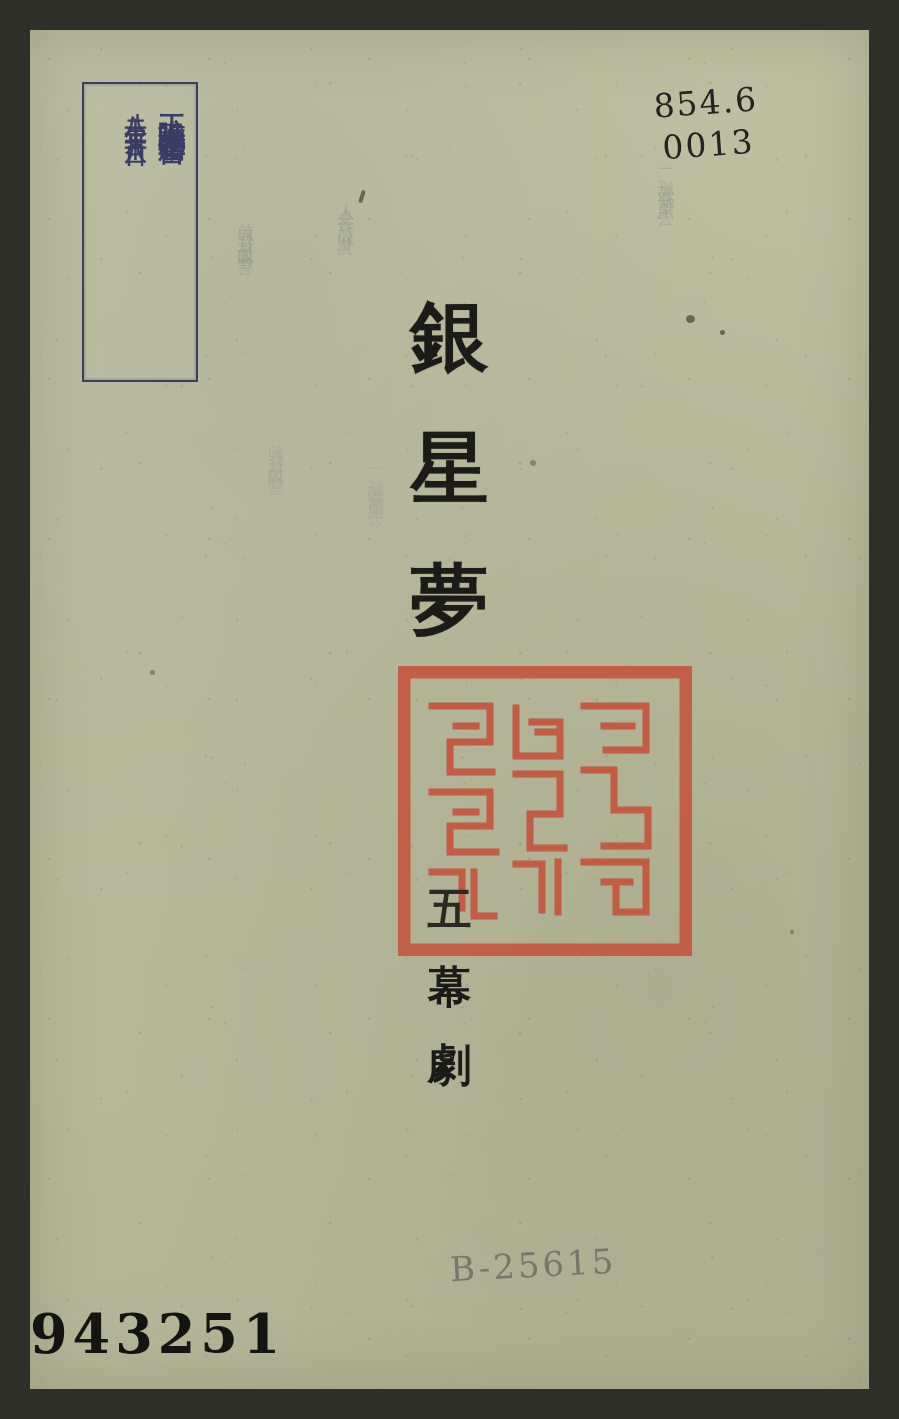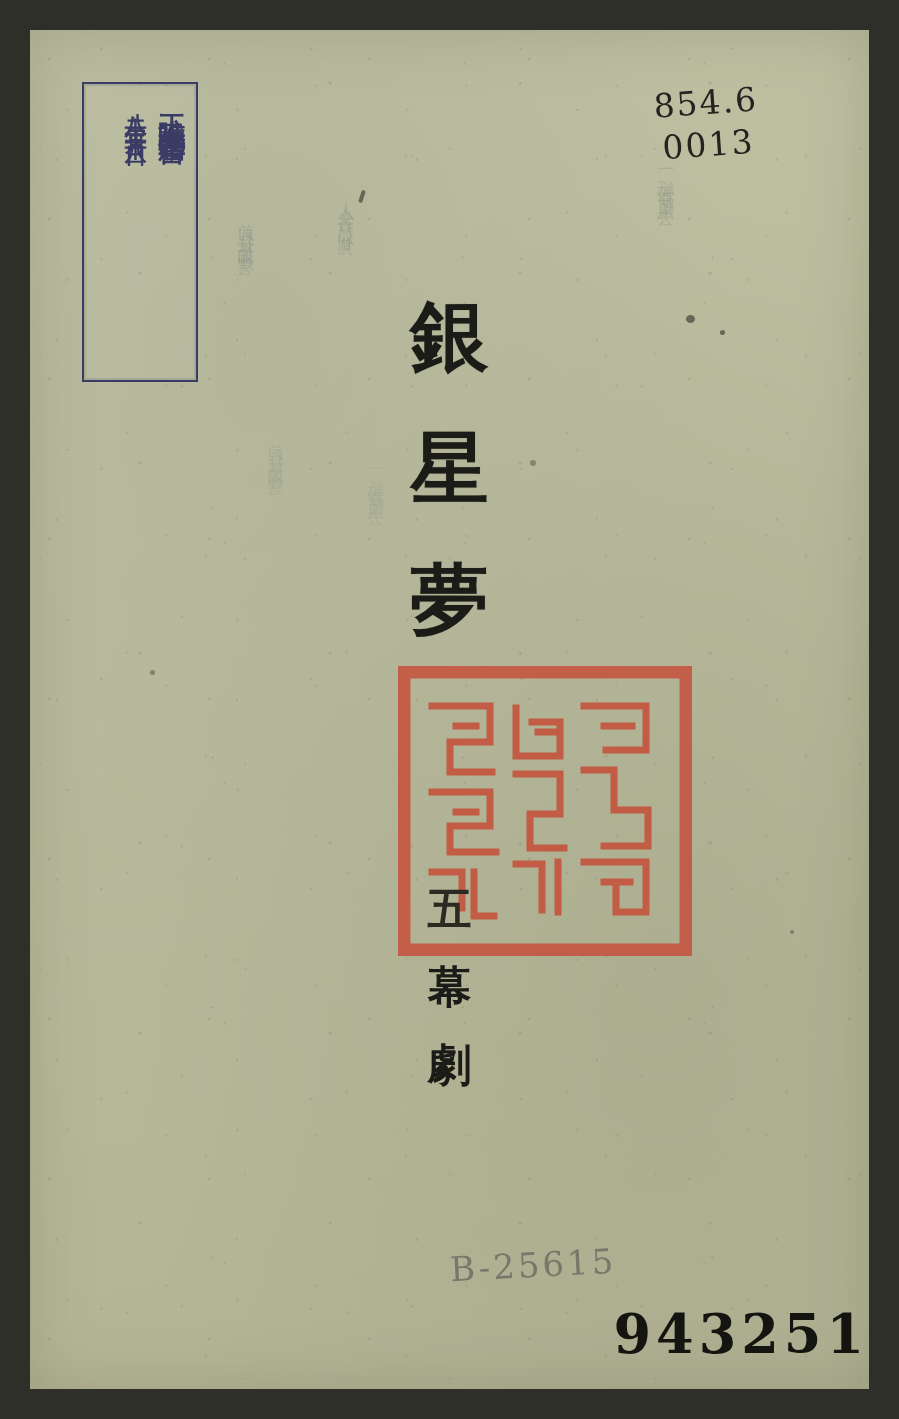--- a/index.html
+++ b/index.html
@@ -169,21 +169,21 @@
     font-family: "DejaVu Serif", serif;
     font-size: 34px;
     transform: rotate(-3deg);
     letter-spacing: 3px;
     opacity: 0.85;
   }
   .stamp-no {
     position: absolute;
     left: 0; right: 0;
     top: 1272px;
-    text-align: right;
+    text-align: left;
     color: #141411;
     font-family: "DejaVu Serif", serif;
     font-size: 54px;
     letter-spacing: 5px;
     font-weight: 700;
   }
 
   
   .fleck { position: absolute; border-radius: 50%; background: #4d4a3c; opacity: 0.75; }
 </style>

